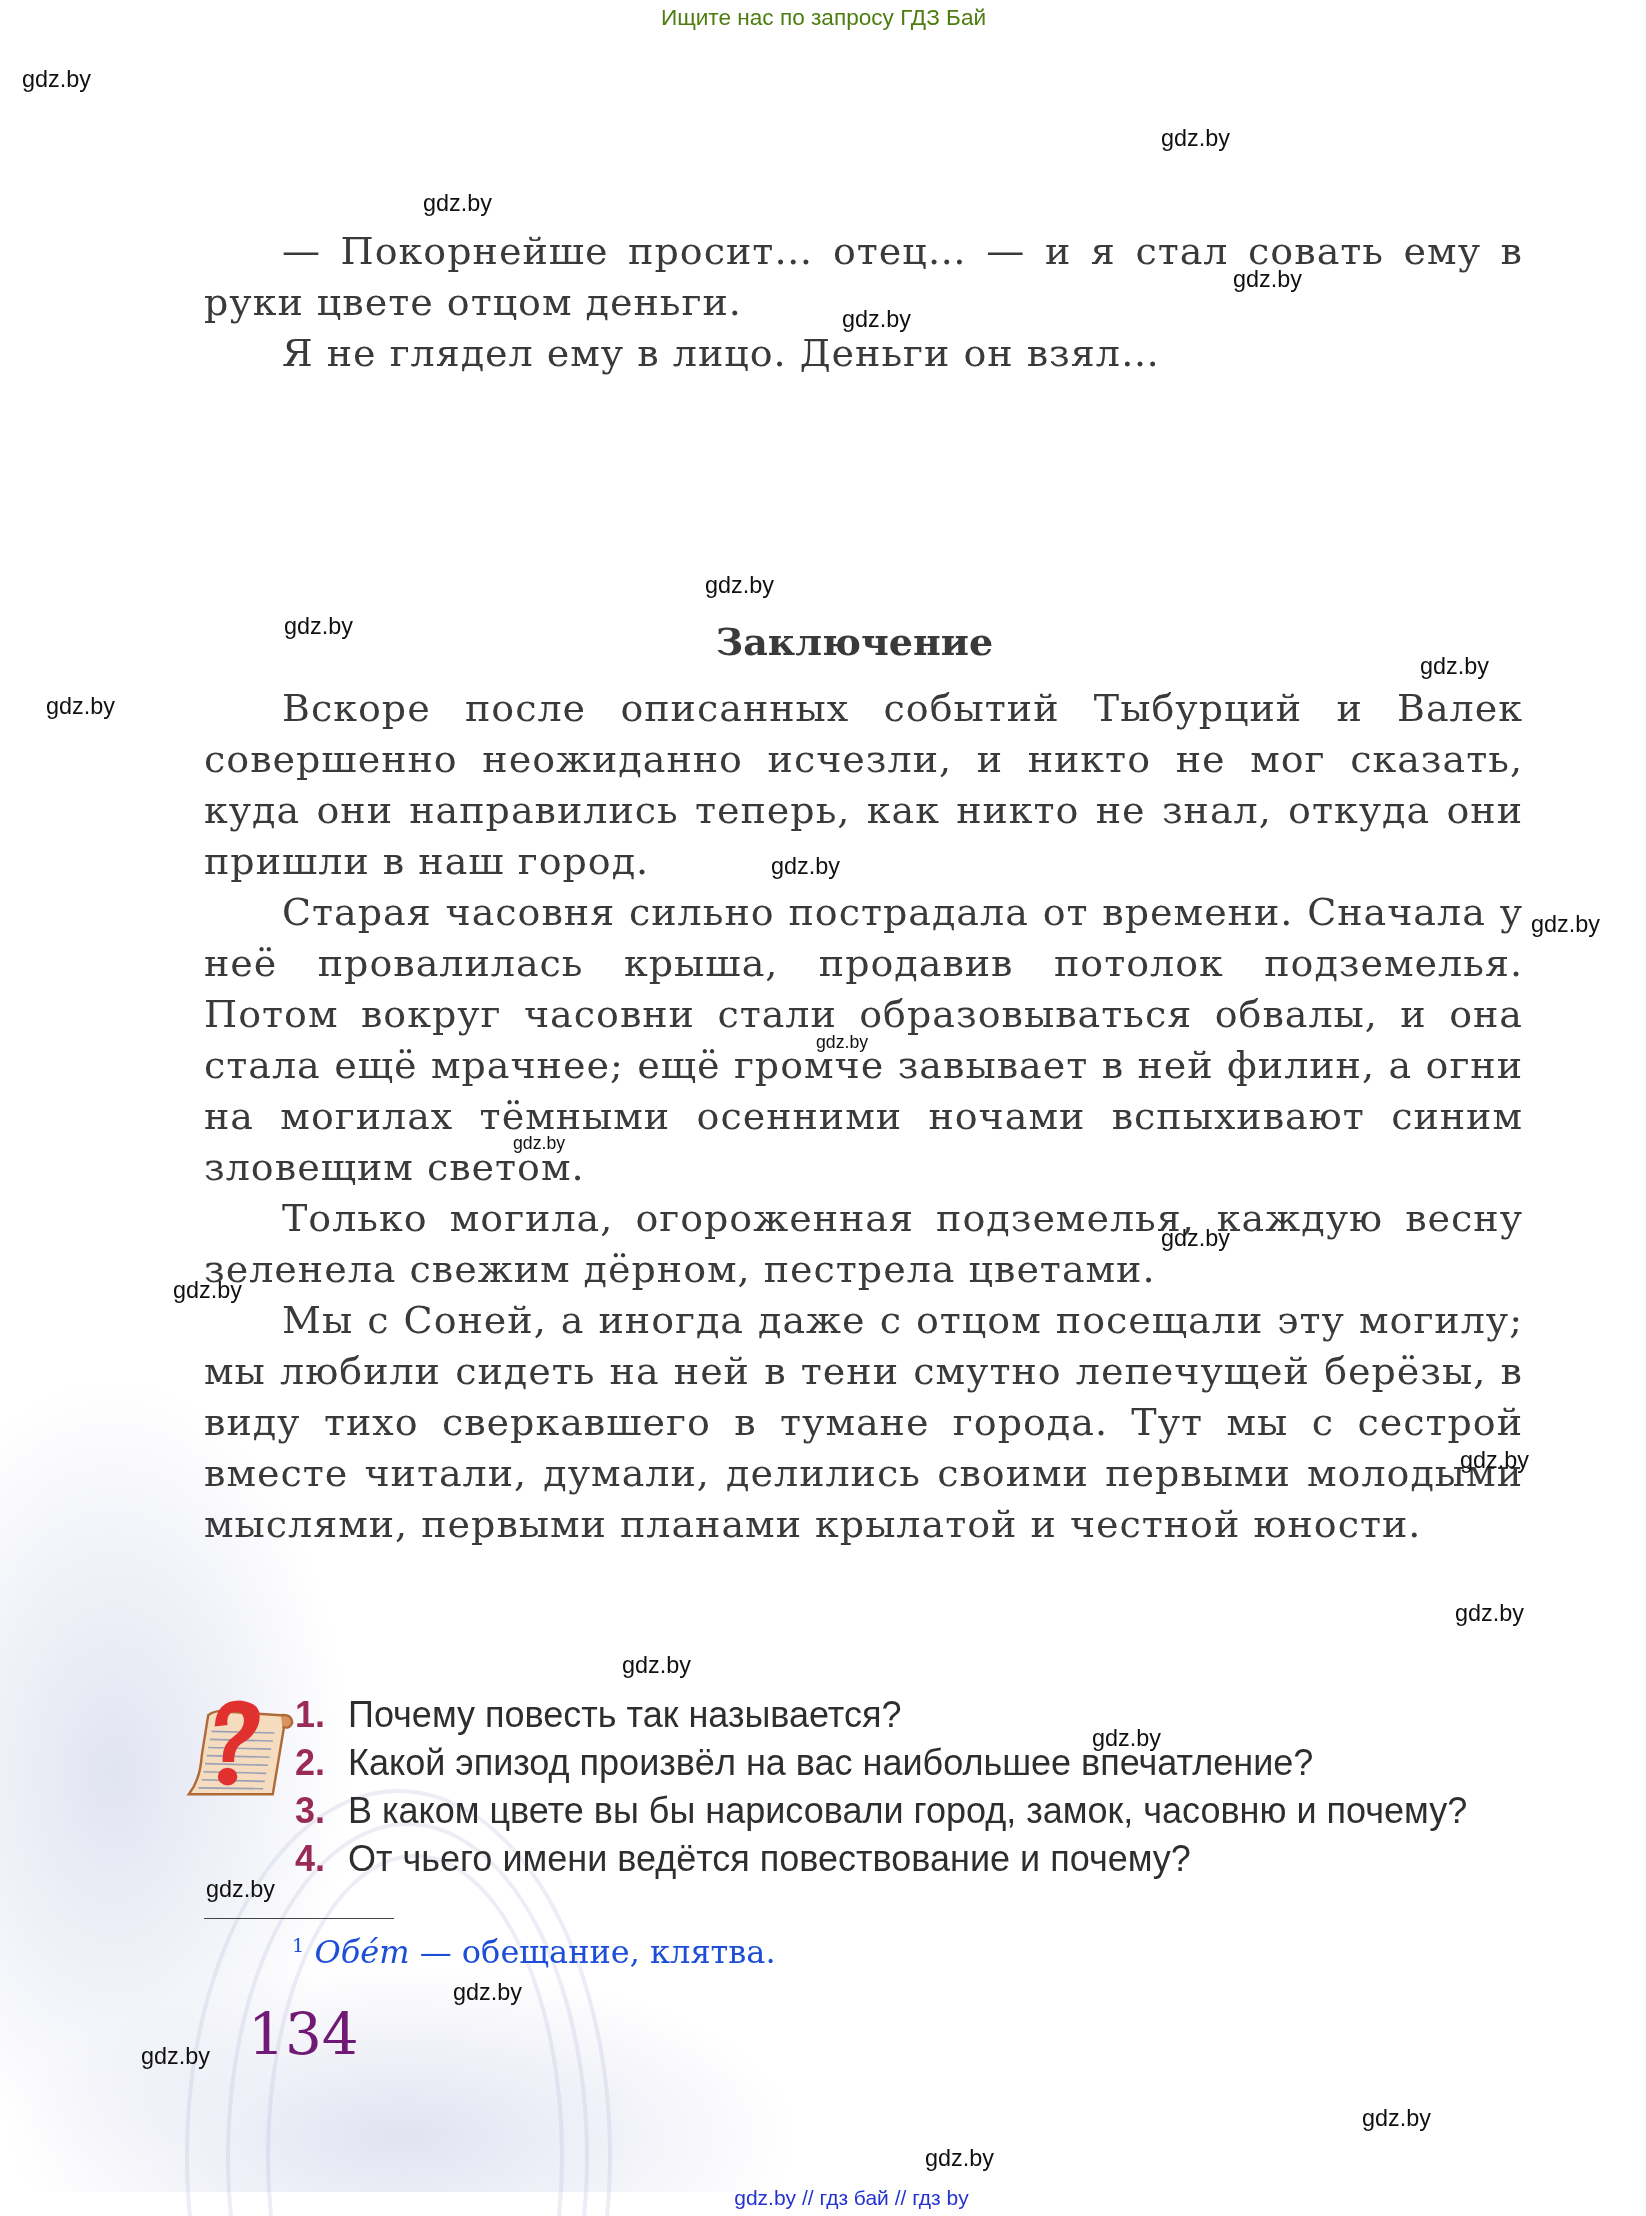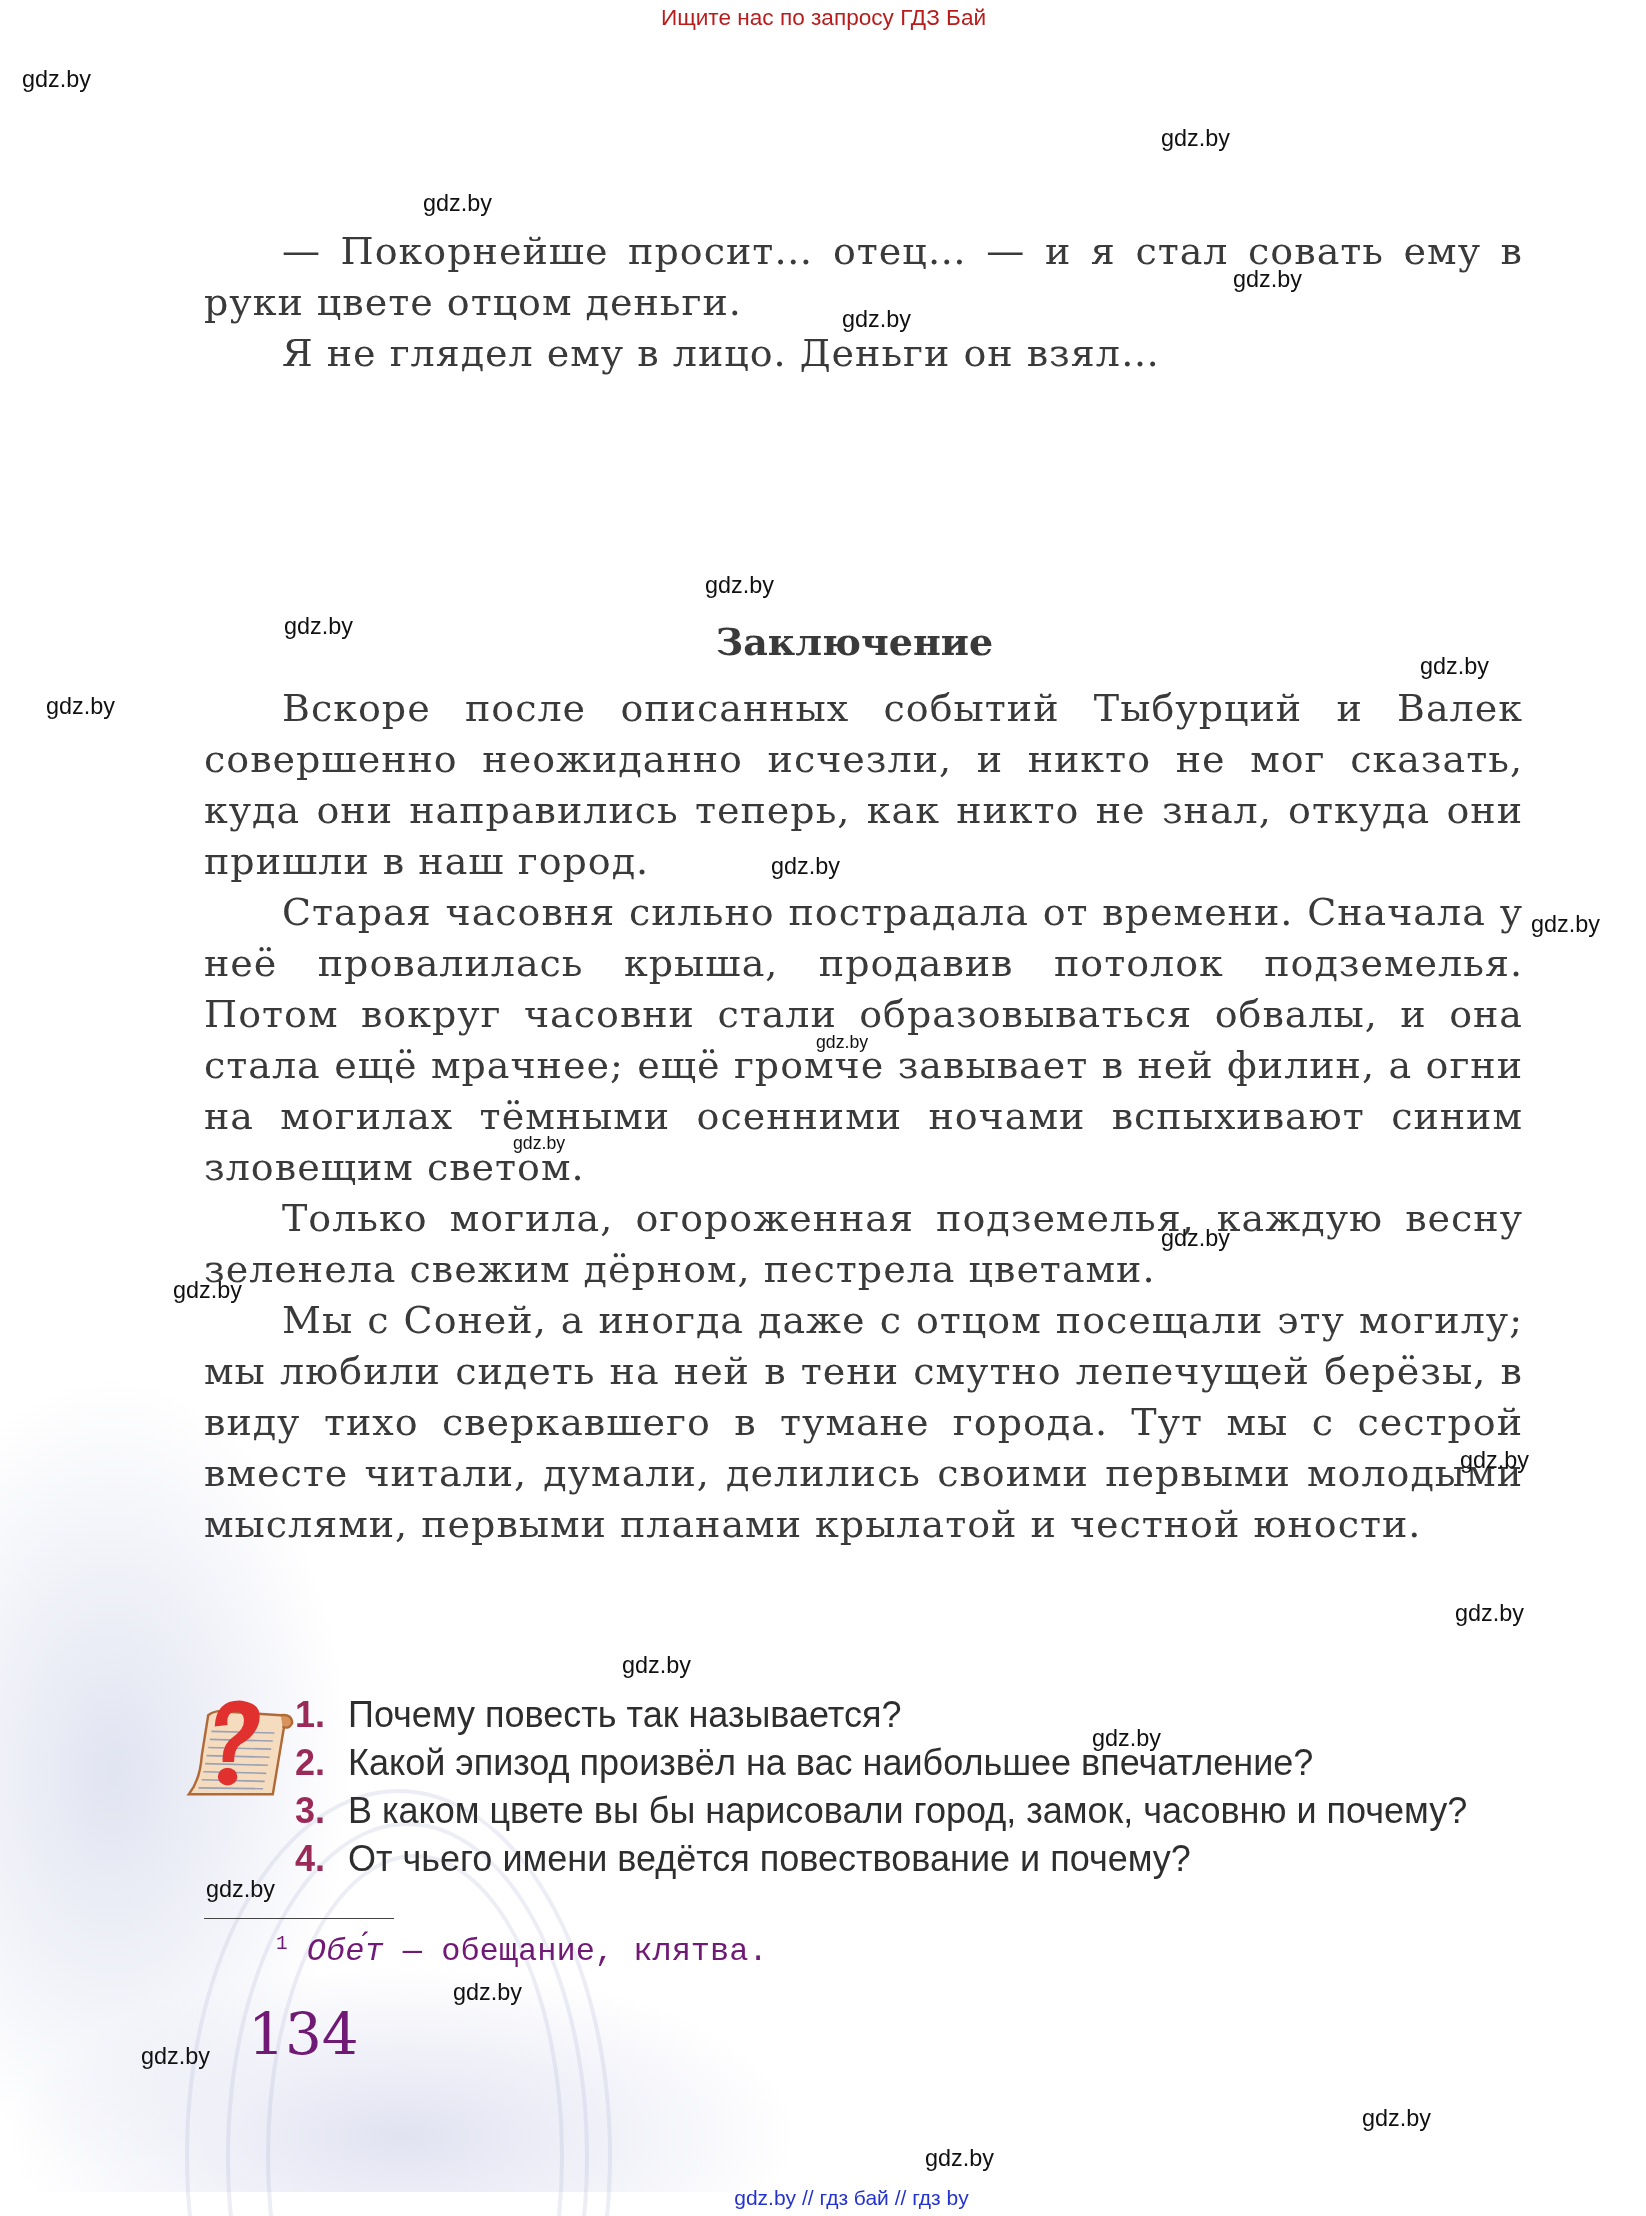--- a/index.html
+++ b/index.html
@@ -14,21 +14,21 @@
     background:
       radial-gradient(ellipse 338px 564px at 113px 564px, rgba(200,205,230,0.55), rgba(255,255,255,0) 70%),
       radial-gradient(ellipse 564px 242px at 403px 927px, rgba(205,208,232,0.6), rgba(255,255,255,0) 70%);
     pointer-events: none;
   }
   .bg-deco .ring {
     position: absolute; border: 4.8px solid rgba(180,185,215,0.25); border-radius: 50%;
   }
   .banner {
     position: absolute; top: 4.8px; left: 0; width: 100%; text-align: center;
-    font-family: "Liberation Sans", sans-serif; font-size: 22.6px; color: #b91c1c;
+    font-family: "Liberation Sans", sans-serif; font-size: 22.6px; color: #4d7c0f;
   }
   .footer-links {
     position: absolute; top: 2186px; left: 0; width: 100%; text-align: center;
     font-family: "Liberation Sans", sans-serif; font-size: 21px; color: #2433d0; padding-left: 28px;
   }
   .wm {
     position: absolute; font-family: "Liberation Sans", sans-serif;
     font-size: 23.4px; color: #111; white-space: nowrap;
   }
   .wm.small { font-size: 17.7px; }
@@ -51,21 +51,21 @@
     font-family: "Liberation Sans", sans-serif; font-size: 36px; line-height: 48px;
     color: #2e2e2e; margin: 0; padding: 0; list-style: none;
   }
   .q-list li { white-space: nowrap; }
   .q-num { color: #9a2a58; font-weight: bold; display: inline-block; width: 53px; }
   .footnote-rule {
     position: absolute; left: 204px; top: 1918px; width: 190px; height: 0;
     border-top: 1.6px solid #444;
   }
   .footnote {
-    position: absolute; left: 276px; top: 1933px; font-size: 32px; color: #701a75; font-family: Liberation Mono, monospace;
+    position: absolute; left: 292px; top: 1933px; font-size: 32px; color: #1d4ed8;
   }
   .footnote sup { font-size: 19.3px; vertical-align: 11.3px; }
   .footnote i { font-style: italic; }
   .page-number {
     position: absolute; left: 204px; top: 2000px; font-size: 58px; color: #701a75; margin-left: 44px;
   }
 </style>
 </head>
 <body>
 

